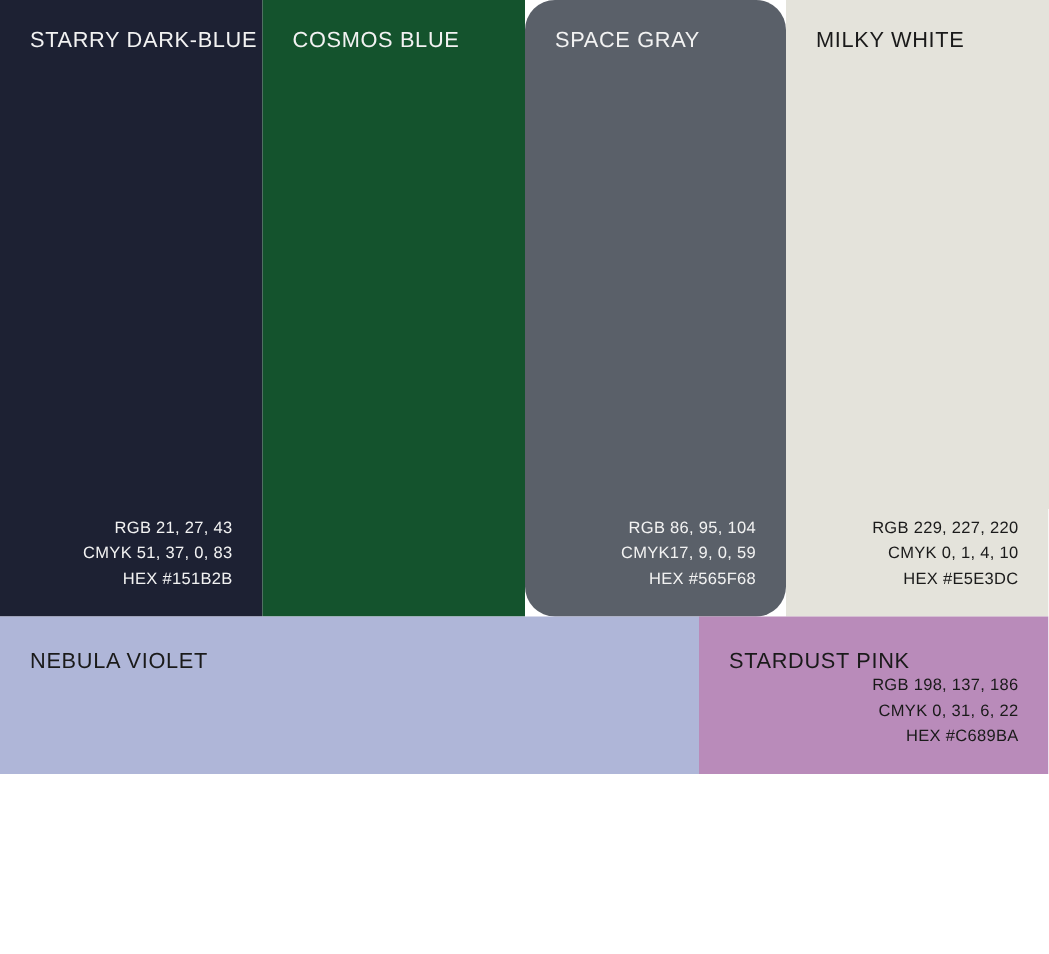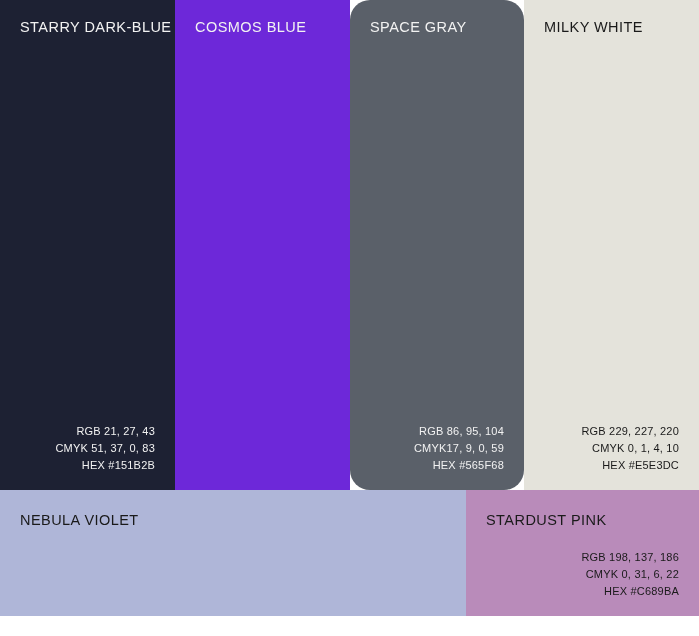--- a/index.html
+++ b/index.html
@@ -9,21 +9,21 @@
     background: #ffffff;
   }
   body {
     width: 699px;
     height: 636px;
     font-family: "Liberation Sans", sans-serif;
     overflow: hidden;
   }
   .palette {
     width: 699px;
-    height: 616px;
+    height: 516px;
     display: flex;
     flex-direction: column;
     background: #ffffff;
   }
   .row {
     display: flex;
     flex-direction: row;
     width: 100%;
   }
   .row-top {
@@ -83,21 +83,21 @@
 
     <div class="swatch col-1" style="background-color: rgb(29, 33, 51); color: rgb(242, 242, 242);">
       <div class="swatch-name">STARRY DARK-BLUE</div>
       <div class="swatch-values">
         <div>RGB 21, 27, 43</div>
         <div>CMYK 51, 37, 0, 83</div>
         <div>HEX #151B2B</div>
       </div>
     </div>
 
-    <div class="swatch col-2" style="background-color: #6d28d9; color: rgb(242, 242, 242);">
+    <div class="swatch col-2" style="background-color: #14532d; color: rgb(242, 242, 242);">
       <div class="swatch-name">COSMOS BLUE</div>
     </div>
 
     <div class="swatch col-3" style="background-color: rgb(90, 96, 105); color: rgb(242, 242, 242); border-radius: 20px;">
       <div class="swatch-name">SPACE GRAY</div>
       <div class="swatch-values">
         <div>RGB 86, 95, 104</div>
         <div>CMYK17, 9, 0, 59</div>
         <div>HEX #565F68</div>
       </div>

